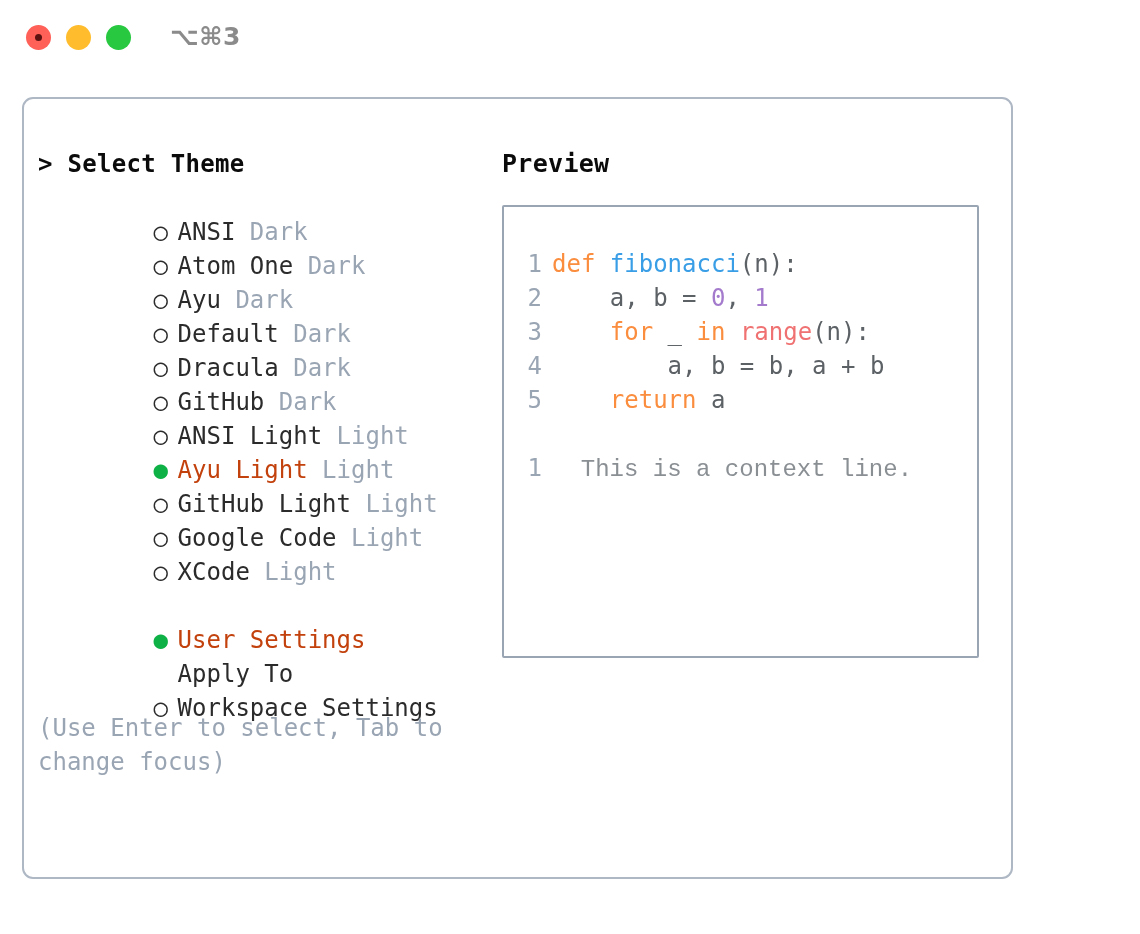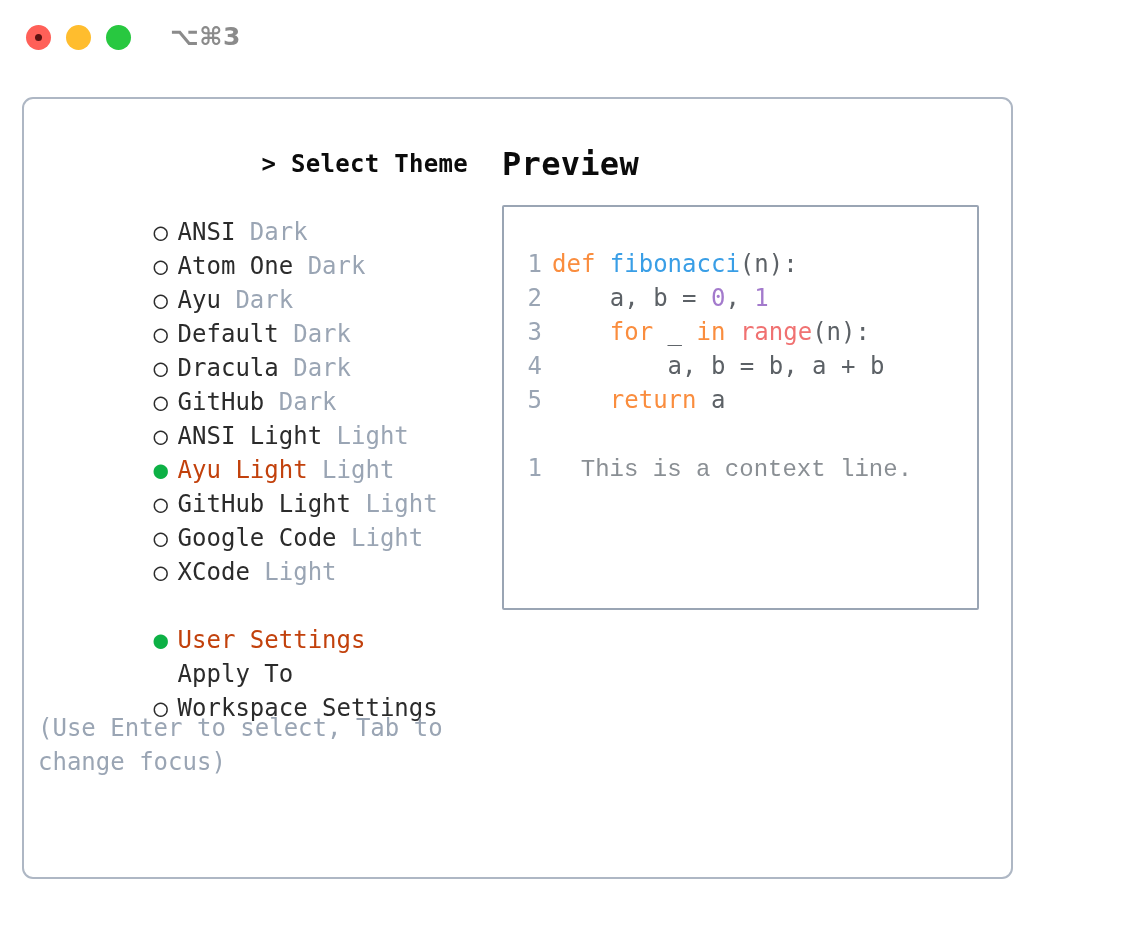--- a/index.html
+++ b/index.html
@@ -94,21 +94,20 @@
     height: 34px;
     line-height: 34px;
     font-size: 24px;
     white-space: pre;
     color: #2b2b2b;
   }
   .section-head {
     font-weight: bold;
     color: #0b0b0b;
     letter-spacing: 0.3px;
-    text-align: right;
   }
   .marker {
     display: inline-block;
     width: 24px;
     color: #2b2b2b;
   }
   .marker-sel { color: #0db145; }
   .row.selected .theme-name,
   .row.selected .opt-name { color: #c2410c; }
   .cat {
@@ -124,30 +123,30 @@
   }
 
   
   .right-col {
     position: absolute;
     left: 478px;
     top: 48px;
     width: 500px;
   }
   .preview-title {
-    font-size: 32px;
+    font-size: 25px;
     font-weight: bold;
     color: #0b0b0b;
     line-height: 34px;
     letter-spacing: 0.3px;
   }
   .preview-box {
     margin-top: 24px;
     width: 477px;
-    height: 405px;
+    height: 453px;
     border: 2px solid #9aa5b4;
     border-radius: 2px;
     background: #ffffff;
     box-sizing: border-box;
     padding: 40px 4px 0 16px;
   }
   .code-line {
     font-size: 24px;
     line-height: 34px;
     white-space: pre;

